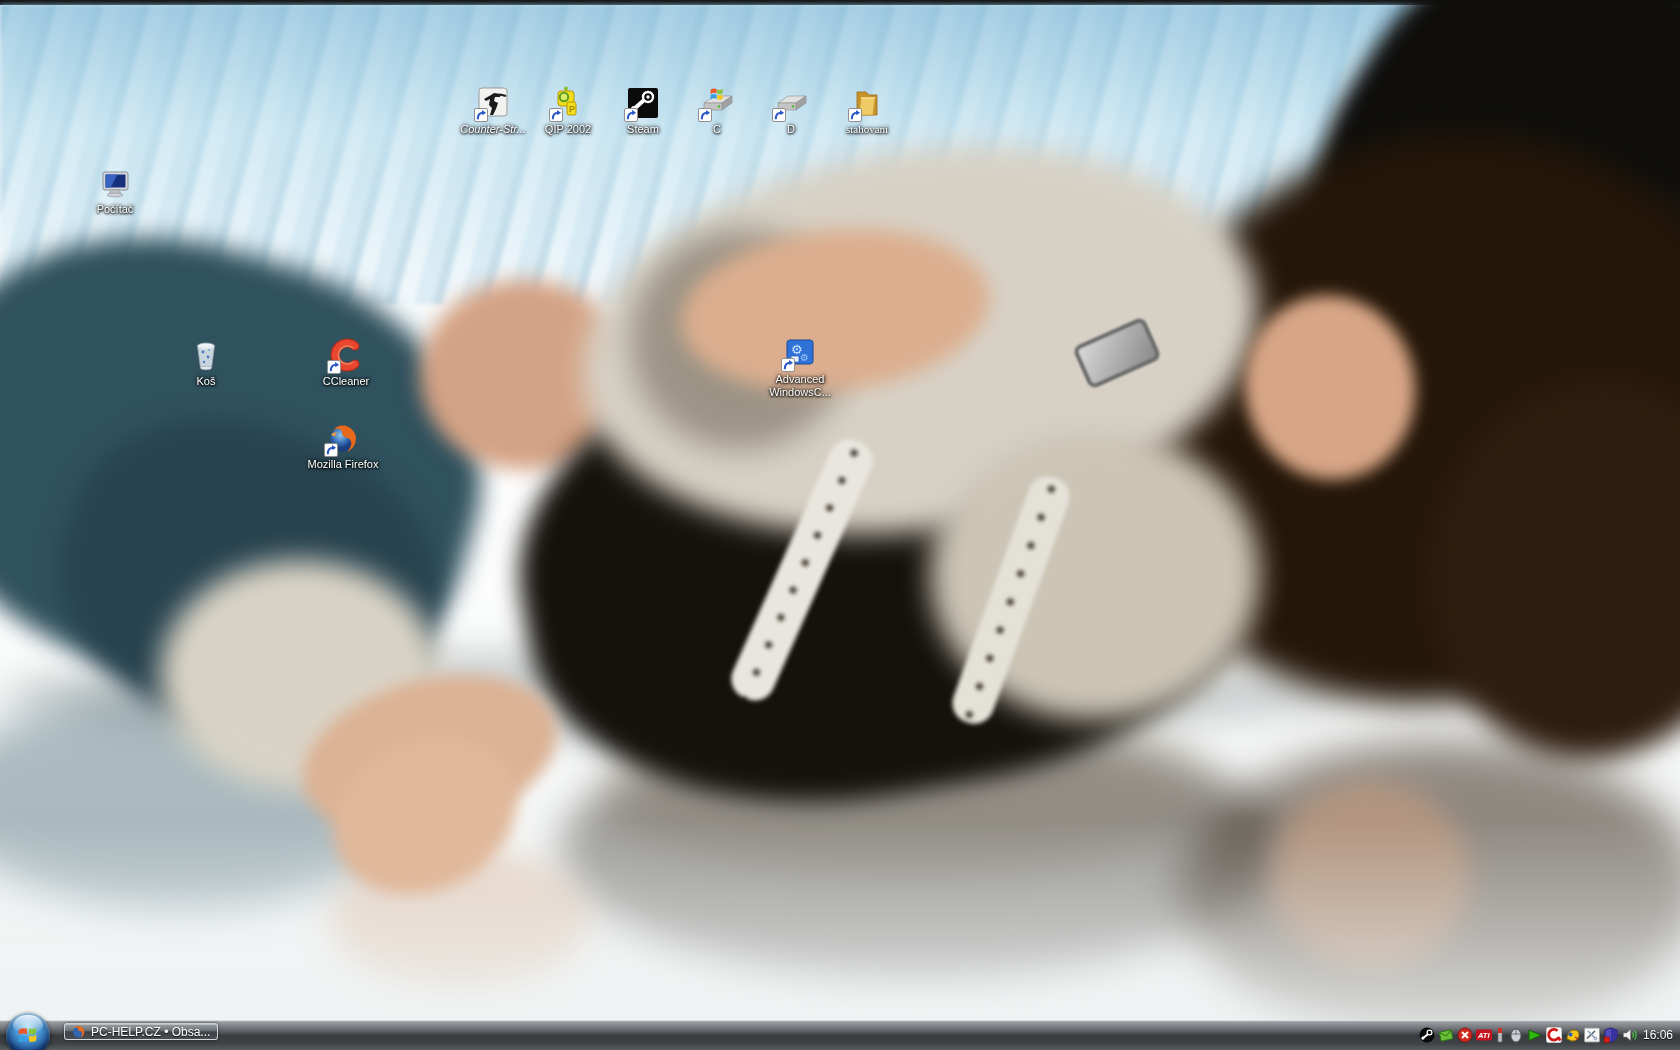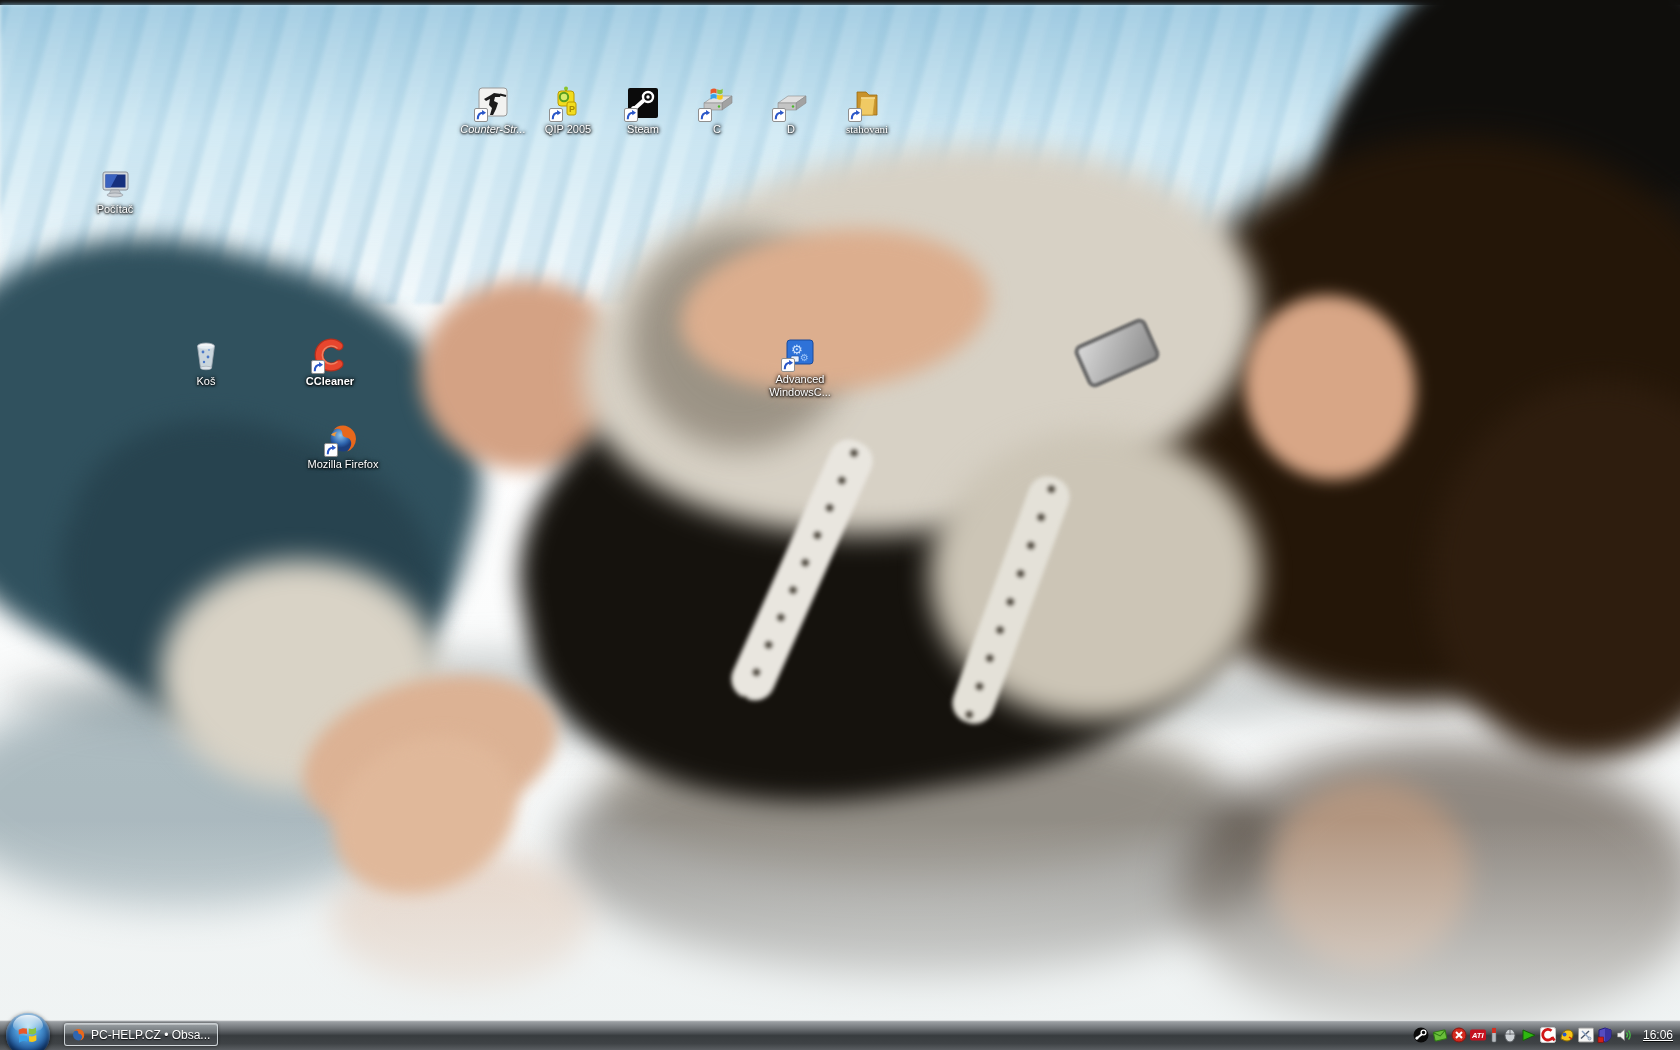--- a/index.html
+++ b/index.html
@@ -16,30 +16,30 @@
   
   .taskbar{position:absolute;left:0;top:1020px;width:1680px;height:30px;
     background:linear-gradient(180deg,#c9cdd0 0,#9a9ea2 2px,#6c7074 9px,#4a4e52 45%,#383c3f 52%,#3e4245 78%,#5a5e62 100%);
     box-shadow:inset 0 1px 0 rgba(255,255,255,.45);}
   .orb{position:absolute;left:6px;top:-7px;width:44px;height:44px;border-radius:50%;
     background:radial-gradient(circle at 50% 32%,#a8dcf2 0%,#4a96d4 34%,#1a4f96 68%,#0a2a5e 100%);
     box-shadow:inset 0 -4px 7px rgba(0,0,0,.55),inset 0 2px 3px rgba(255,255,255,.55),0 1px 4px rgba(0,0,0,.6);
     display:flex;align-items:center;justify-content:center;cursor:pointer;}
   .orb::after{content:"";position:absolute;left:7px;top:2px;right:7px;height:17px;border-radius:50% 50% 45% 45%/70% 70% 40% 40%;
     background:linear-gradient(180deg,rgba(255,255,255,.85),rgba(255,255,255,.05));}
-  .win-btn{position:absolute;left:64px;top:3px;width:154px;height:23px;border-radius:3px;box-sizing:border-box;
+  .win-btn{position:absolute;left:64px;top:3px;width:154px;height:17px;border-radius:3px;box-sizing:border-box;
     border:1px solid rgba(222,228,232,.85);
     background:linear-gradient(180deg,#9aa0a4 0%,#6e7377 42%,#4c5155 50%,#3e4246 58%,#4a4e52 100%);
     box-shadow:inset 0 1px 0 rgba(255,255,255,.35),0 0 3px rgba(0,0,0,.55);
     display:flex;align-items:center;gap:5px;padding:0 6px;cursor:pointer;}
   .win-btn-label{color:#fff;font-size:12px;white-space:nowrap;overflow:hidden;text-shadow:0 1px 1px rgba(0,0,0,.8);}
   .tray{position:absolute;right:0;top:0;height:30px;display:flex;align-items:center;gap:3px;padding-right:7px;}
   .ti{width:16px;height:16px;cursor:pointer;}
   .ti svg{display:block;}
-  .clock{color:#fff;font-size:12px;margin-left:8px;cursor:default;text-shadow:0 1px 1px rgba(0,0,0,.85);text-decoration:underline;}
+  .clock{color:#fff;font-size:12px;margin-left:2px;cursor:default;text-shadow:0 1px 1px rgba(0,0,0,.85);}
 </style>
 </head>
 <body>
 
 <div class="desktop">
 
   <div class="wp" style="left:0;top:0;width:1680px;height:5px;background:#141414;"></div>
   <div class="wp" style="left:0;top:4px;width:1680px;height:300px;filter:blur(2px);
     background:linear-gradient(180deg,rgba(128,184,214,.6),rgba(190,225,240,.5) 42%,rgba(255,255,255,0) 96%),
     repeating-linear-gradient(105deg,rgba(98,163,198,.3) 0 10px,rgba(222,241,250,.22) 10px 27px,rgba(158,204,230,.28) 27px 45px);"></div>
@@ -100,21 +100,21 @@
         <rect x="16" y="16" width="9" height="13" rx="2" fill="#f2dc1e" stroke="#b89a00"></rect>
         <text x="18" y="26" font-size="9" font-weight="bold" fill="#a88a00" font-family="Liberation Sans,sans-serif">P</text>
       </svg>
       <span class="lnk">
         <svg width="12" height="12" viewBox="0 0 13 13">
             <path d="M3 11c0-5 2-7 6-7" stroke="#2a57c8" stroke-width="2.2" fill="none"></path>
             <path d="M7.5 1.2L12 4 8 6.8z" fill="#2a57c8"></path>
           </svg>
       </span>
     </div>
-    <div class="di-label">QIP 2005</div>
+    <div class="di-label">QIP 2002</div>
   </div>
 
   <div class="di" style="left:605px;top:86px;justify-content:flex-end;">
     <div class="di-img">
       <svg width="34" height="34" viewBox="0 0 34 34">
         <rect x="2" y="2" width="30" height="30" rx="2" fill="#0b0b0b"></rect>
         <circle cx="22" cy="11" r="5" fill="none" stroke="#fff" stroke-width="2.4"></circle>
         <circle cx="22" cy="11" r="1.7" fill="#fff"></circle>
         <path d="M7 24l10-9" stroke="#fff" stroke-width="4" stroke-linecap="round"></path>
         <circle cx="8" cy="23" r="3" fill="#fff"></circle>
@@ -209,21 +209,21 @@
         <ellipse cx="17" cy="30" rx="5.5" ry="1.8" fill="#dde4ea" stroke="#9aa4ae" stroke-width=".6"></ellipse>
         <circle cx="14" cy="14" r="1.4" fill="#4a78c8"></circle>
         <circle cx="19" cy="19" r="1.4" fill="#4a78c8"></circle>
         <circle cx="15" cy="24" r="1.2" fill="#4a78c8"></circle>
         <circle cx="20" cy="12" r="1" fill="#7aa0d8"></circle>
       </svg>
     </div>
     <div class="di-label">Koš</div>
   </div>
 
-  <div class="di" style="left:292px;top:338px;font-weight:bold;">
+  <div class="di" style="left:308px;top:338px;">
     <div class="di-img">
       <svg width="34" height="34" viewBox="0 0 34 34">
         <path d="M26 8a12 12 0 1 0 0 18" fill="none" stroke="#b3301e" stroke-width="9" stroke-linecap="round"></path>
         <path d="M26 8a12 12 0 1 0 0 18" fill="none" stroke="#e8462e" stroke-width="6.5" stroke-linecap="round"></path>
         <path d="M24 10a9 9 0 1 0 0 14" fill="none" stroke="#f08060" stroke-width="1.6" stroke-linecap="round"></path>
       </svg>
       <span class="lnk">
         <svg width="12" height="12" viewBox="0 0 13 13">
             <path d="M3 11c0-5 2-7 6-7" stroke="#2a57c8" stroke-width="2.2" fill="none"></path>
             <path d="M7.5 1.2L12 4 8 6.8z" fill="#2a57c8"></path>

